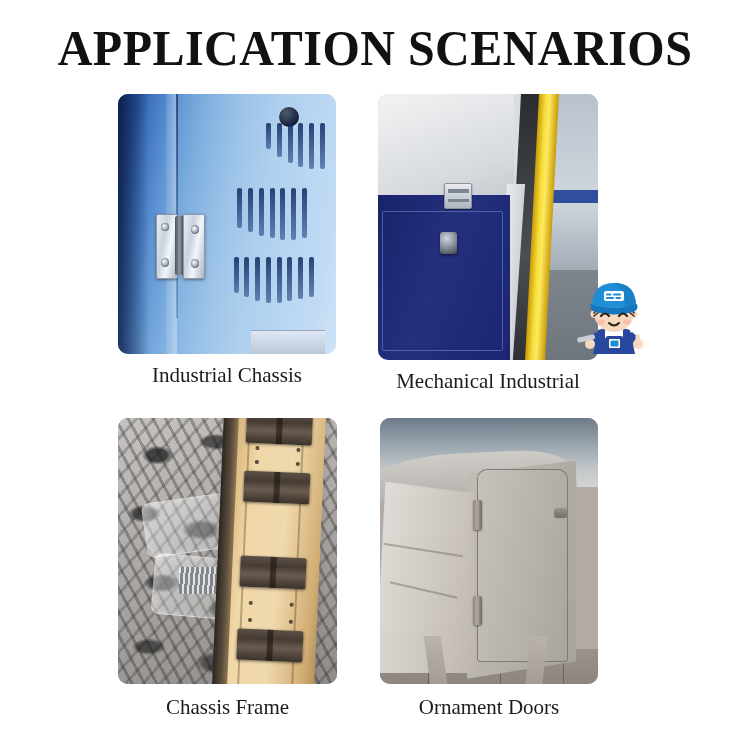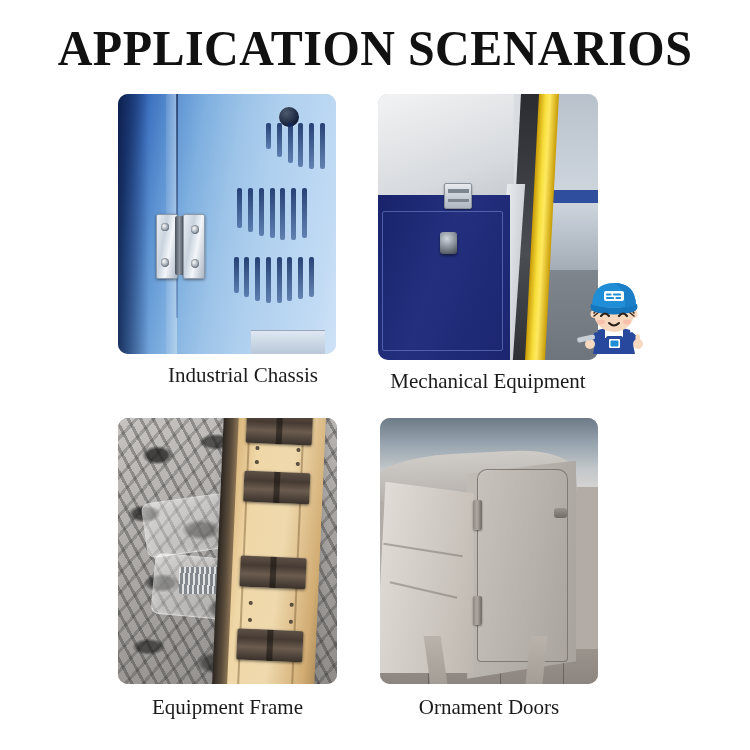--- a/index.html
+++ b/index.html
@@ -59,21 +59,21 @@
   #card-1 { left: 118px; top: 94px;  width: 218px; }
   #card-2 { left: 378px; top: 94px;  width: 220px; }
   #card-3 { left: 118px; top: 418px; width: 219px; }
   #card-4 { left: 380px; top: 418px; width: 218px; }
 
   #thumb-1 { left: 0; top: 0; width: 218px; height: 260px; }
   #thumb-2 { left: 0; top: 0; width: 220px; height: 266px; }
   #thumb-3 { left: 0; top: 0; width: 219px; height: 266px; }
   #thumb-4 { left: 0; top: 0; width: 218px; height: 266px; }
 
-  #caption-1 { left: 16px; top: 268px; }
+  #caption-1 { left: 0; top: 268px; }
   #caption-2 { left: 0; top: 274px; }
   #caption-3 { left: 0; top: 276px; }
   #caption-4 { left: 0; top: 276px; }
 
   
   .img1 {
     position: absolute; inset: 0;
     background:
       linear-gradient(100deg,
         #1d3f86 0%, #2b56a5 7%,
@@ -429,21 +429,21 @@
         <div class="img2-gapwall"></div>
         <div class="img2-body"></div>
         <div class="img2-doorline"></div>
         <div class="img2-hinge">
           <i></i>
             <i class="b"></i>
         </div>
         <div class="img2-lock"></div>
       </div>
     </div>
-    <div class="caption" id="caption-2">Mechanical Equipment</div>
+    <div class="caption" id="caption-2">Mechanical Industrial</div>
   </div>
 
   <div id="mascot">
     <svg viewBox="0 0 84 92" width="84" height="92" xmlns="http://www.w3.org/2000/svg">
 
       <path d="M26 64 q16 -6 32 0 l5 24 H21 Z" fill="#27489c"></path>
       <path d="M33 62 h18 v10 h-18 Z" fill="#ffffff"></path>
       <rect x="34" y="70" width="17" height="15" rx="2" fill="#27489c"></rect>
       <rect x="37" y="73" width="11" height="9" rx="1" fill="#ffffff"></rect>
       <rect x="38.5" y="74.5" width="8" height="6" rx="1" fill="#1f8ed6"></rect>
@@ -514,21 +514,21 @@
           <div class="img3-screw" style="left:68%; top:13%"></div>
           <div class="img3-screw" style="left:22%; top:18%"></div>
           <div class="img3-screw" style="left:68%; top:18%"></div>
           <div class="img3-screw" style="left:22%; top:68%"></div>
           <div class="img3-screw" style="left:68%; top:68%"></div>
           <div class="img3-screw" style="left:22%; top:74%"></div>
           <div class="img3-screw" style="left:68%; top:74%"></div>
         </div>
       </div>
     </div>
-    <div class="caption" id="caption-3">Equipment Frame</div>
+    <div class="caption" id="caption-3">Chassis Frame</div>
   </div>
 
   <div class="card" id="card-4">
     <div class="thumb" id="thumb-4">
       <div class="img4">
         <div class="img4-sky"></div>
         <div class="img4-floor">
           <div class="tile" style="left:22%"></div>
           <div class="tile" style="left:55%"></div>
           <div class="tile" style="left:84%"></div>

